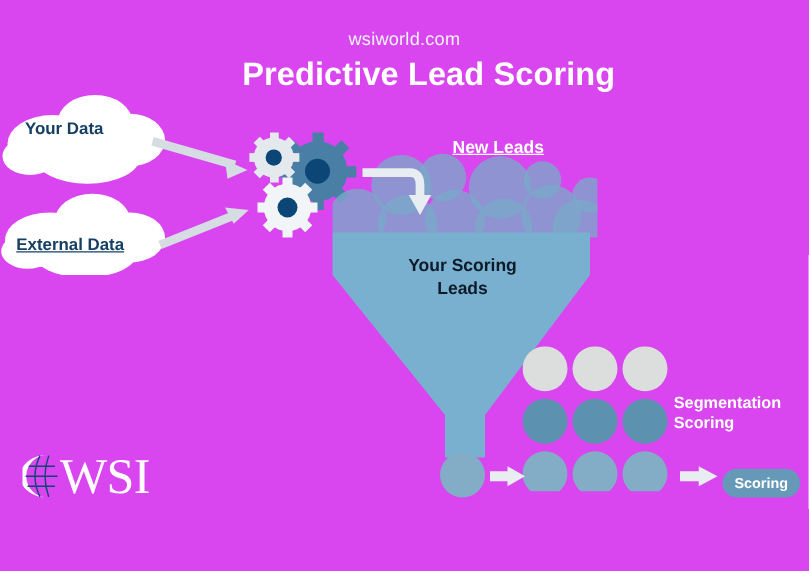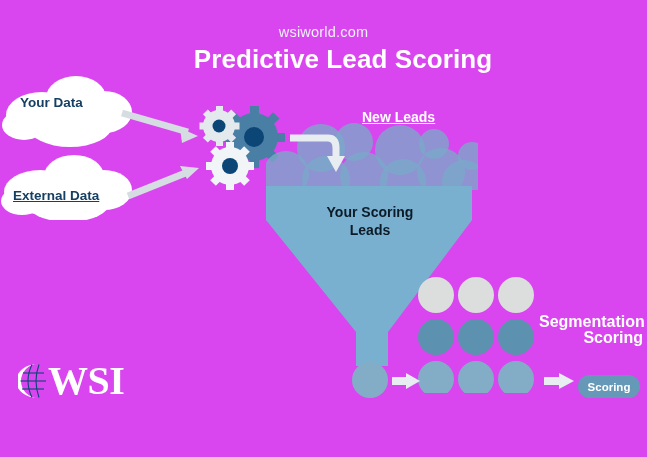--- a/index.html
+++ b/index.html
@@ -61,23 +61,23 @@
     font-size: 14px;
     font-weight: bold;
     white-space: nowrap;
     text-decoration: underline;
   }
 
   
   #outcome-list {
     left: 539px; top: 314px;
     width: 104px;
-    text-align: right;
-    color: #ffffff;
-    font-size: 16px;
+    text-align: left;
+    color: #ffffff;
+    font-size: 13px;
     font-weight: bold;
     line-height: 15.5px;
   }
 
   
   #action-pill {
     left: 578px; top: 375px;
     width: 62px; height: 23px;
     border-radius: 12px;
     background: #6699b8;
@@ -92,21 +92,21 @@
   
   #wsi-logo {
     left: 18px; top: 361px;
     display: flex;
     align-items: center;
   }
   #wsi-wordmark {
     color: #ffffff;
     font-family: "Liberation Serif", serif;
     font-size: 40px;
-    font-weight: bold;
+    font-weight: normal;
     letter-spacing: -0.5px;
     line-height: 40px;
     margin-left: -6px;
   }
 </style>
 </head>
 <body>
 
 <div id="infographic">
 

